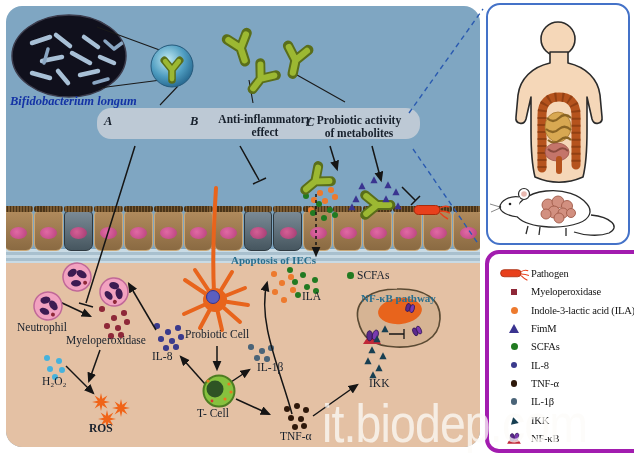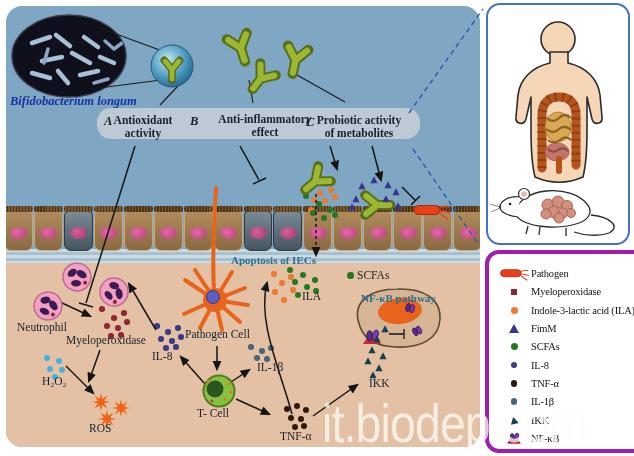--- a/index.html
+++ b/index.html
@@ -302,33 +302,32 @@
         <use href="#tri" x="383" y="356"></use>
         <use href="#tri" x="368" y="361"></use>
       <use href="#tri" x="379" y="368"></use>
         <use href="#tri" x="373" y="375"></use>
     </g>
   </svg>
 
   <div class="txt organism">Bifidobacterium longum</div>
 
   <span class="txt eff-letter" style="left:104px;top:115px;">A</span>
-  <div class="txt eff-label" style="left:108px;top:114px;width:70px;">Antioxidant activity</div>
   <span class="txt eff-letter" style="left:190px;top:115px;">B</span>
   <div class="txt eff-label" style="left:216px;top:113px;width:98px;font-family:Liberation Serif, serif;">Anti-inflammatory effect</div>
   <span class="txt eff-letter" style="left:306px;top:116px;">C</span>
   <div class="txt eff-label" style="left:316px;top:114px;width:86px;">Probiotic activity of metabolites</div>
 
   <div class="txt teal" style="left:231px;top:254px;">Apoptosis of IECs</div>
   <div class="txt" style="left:17px;top:321px;">Neutrophil</div>
   <div class="txt" style="left:66px;top:334px;">Myeloperoxidase</div>
   <div class="txt" style="left:152px;top:350px;">IL-8</div>
   <div class="txt" style="left:42px;top:375px;text-align:center;">H₂O₂</div>
-  <div class="txt" style="left:89px;top:422px;">ROS</div>
-  <div class="txt" style="left:185px;top:328px;">Pathogen Cell</div>
+  <div class="txt" style="left:89px;top:422px;font-weight:bold;">ROS</div>
+  <div class="txt" style="left:185px;top:328px;">Probiotic Cell</div>
   <div class="txt" style="left:197px;top:407px;">T- Cell</div>
   <div class="txt" style="left:257px;top:361px;">IL-1β</div>
   <div class="txt" style="left:280px;top:430px;">TNF-α</div>
   <div class="txt" style="left:369px;top:377px;">IKK</div>
   <div class="txt" style="left:302px;top:290px;">ILA</div>
   <div class="txt" style="left:357px;top:269px;">SCFAs</div>
   <div class="txt teal" style="left:361px;top:292px;">NF-κB pathway</div>
 
   <div class="panel human-panel">
     <svg width="140" height="238" viewBox="0 0 140 238">

